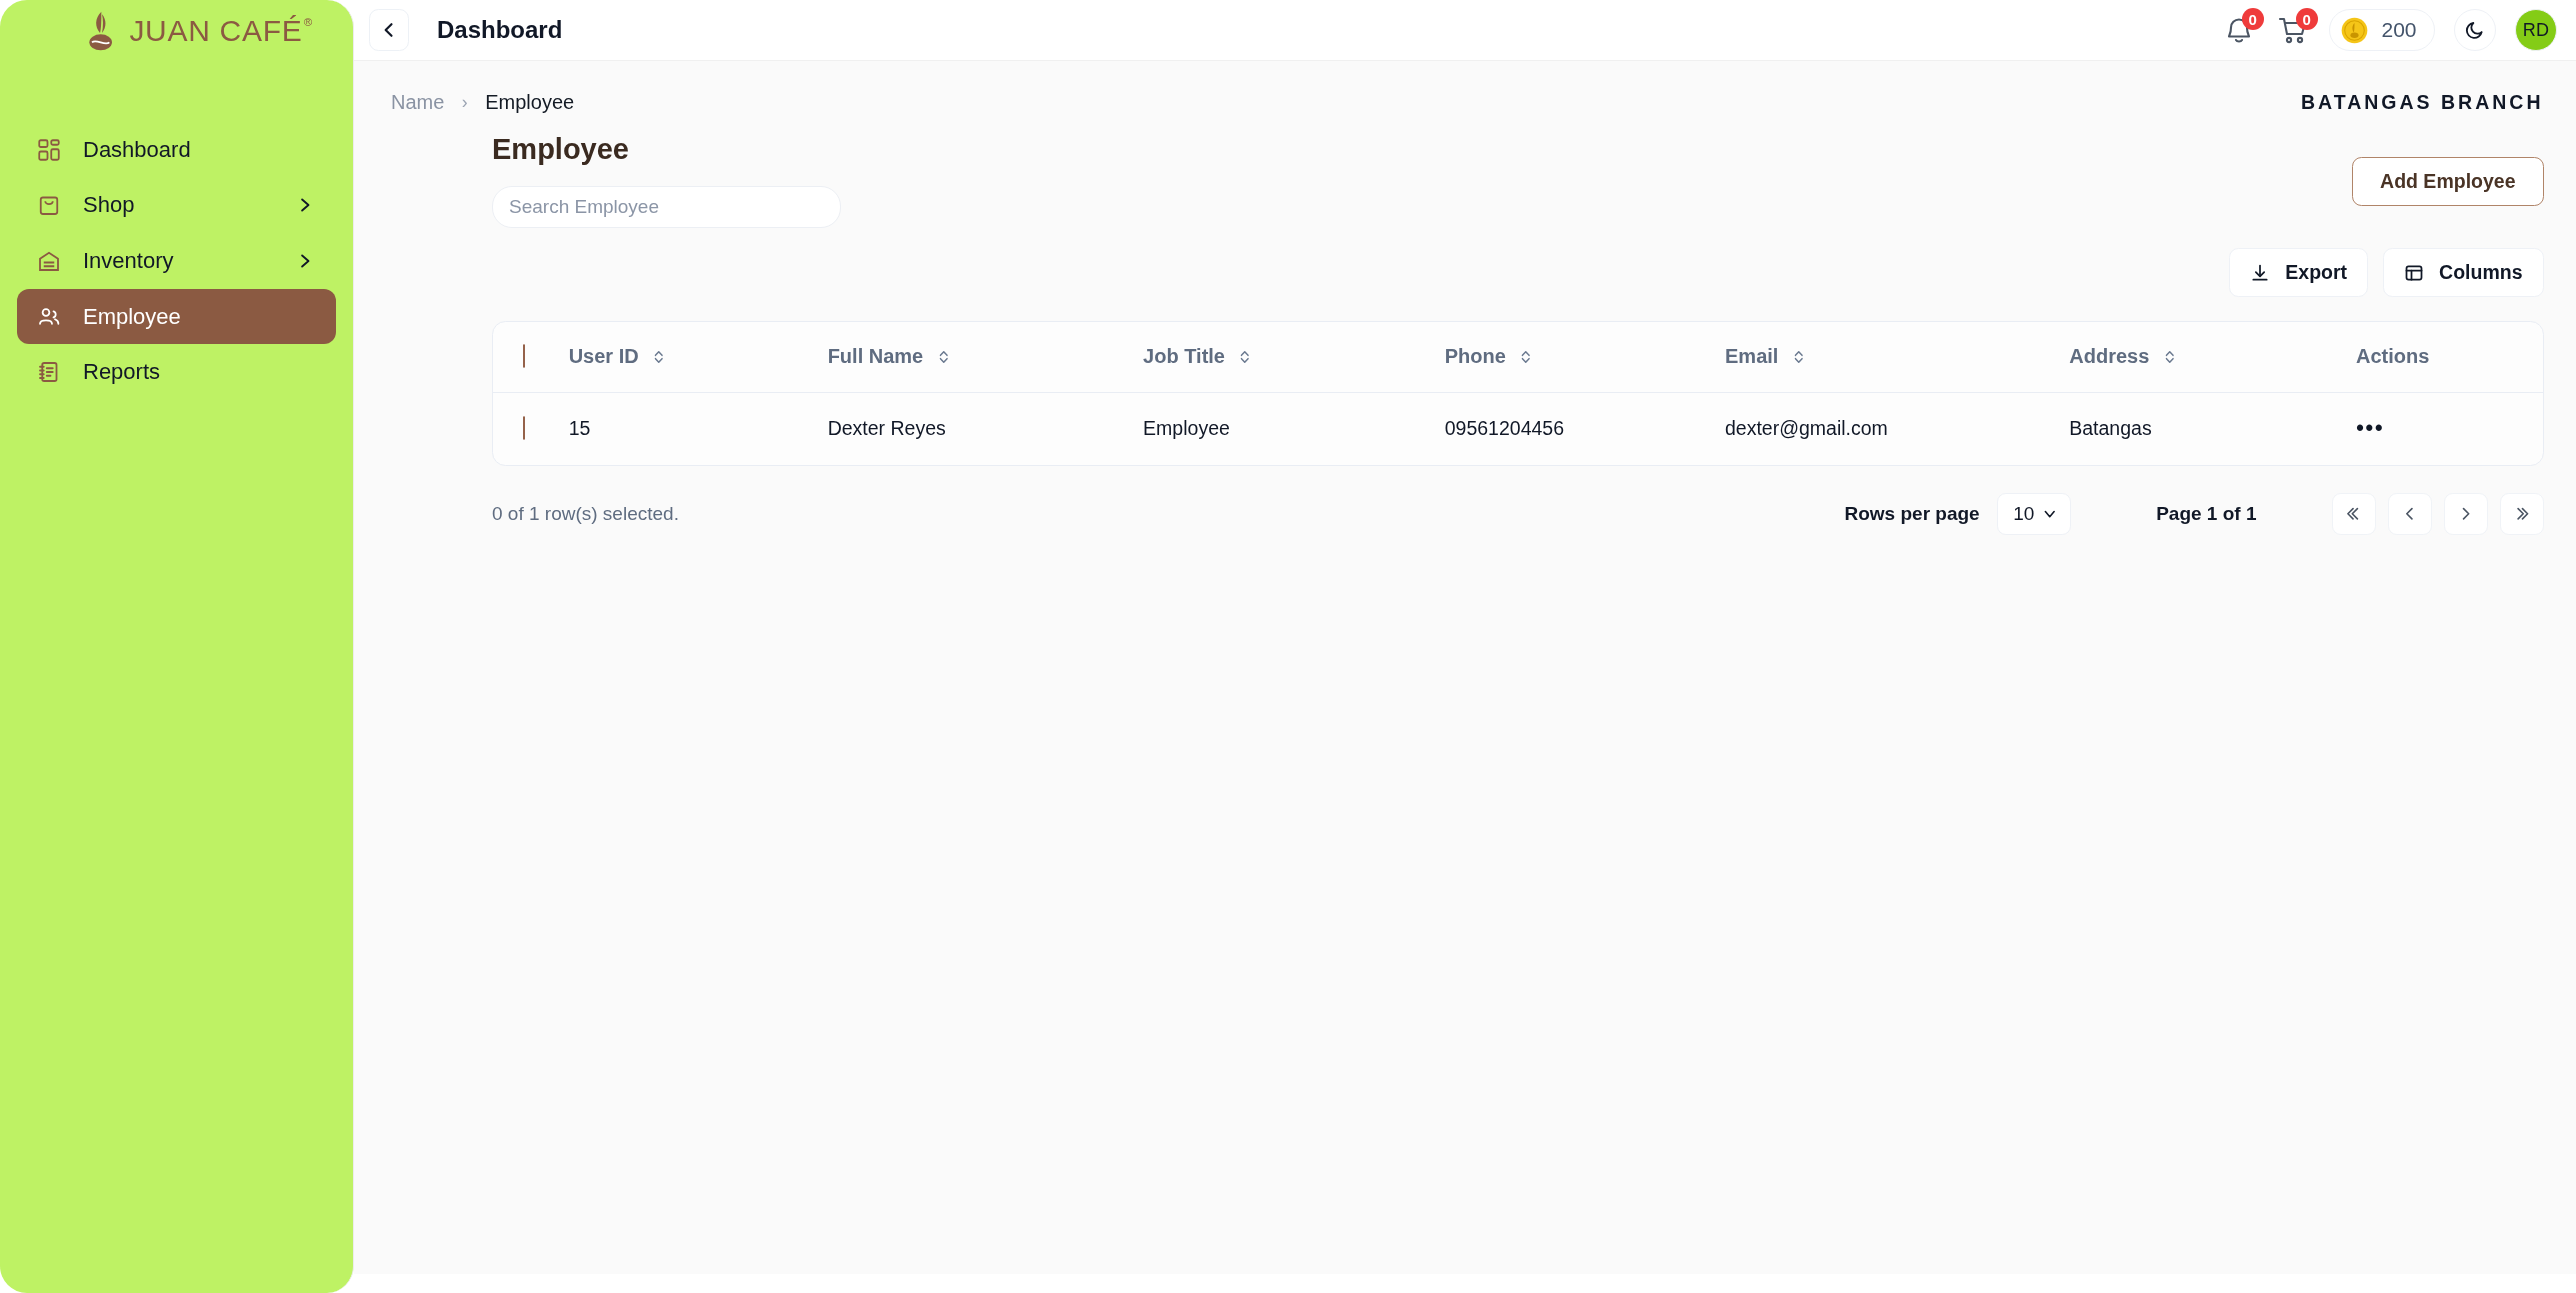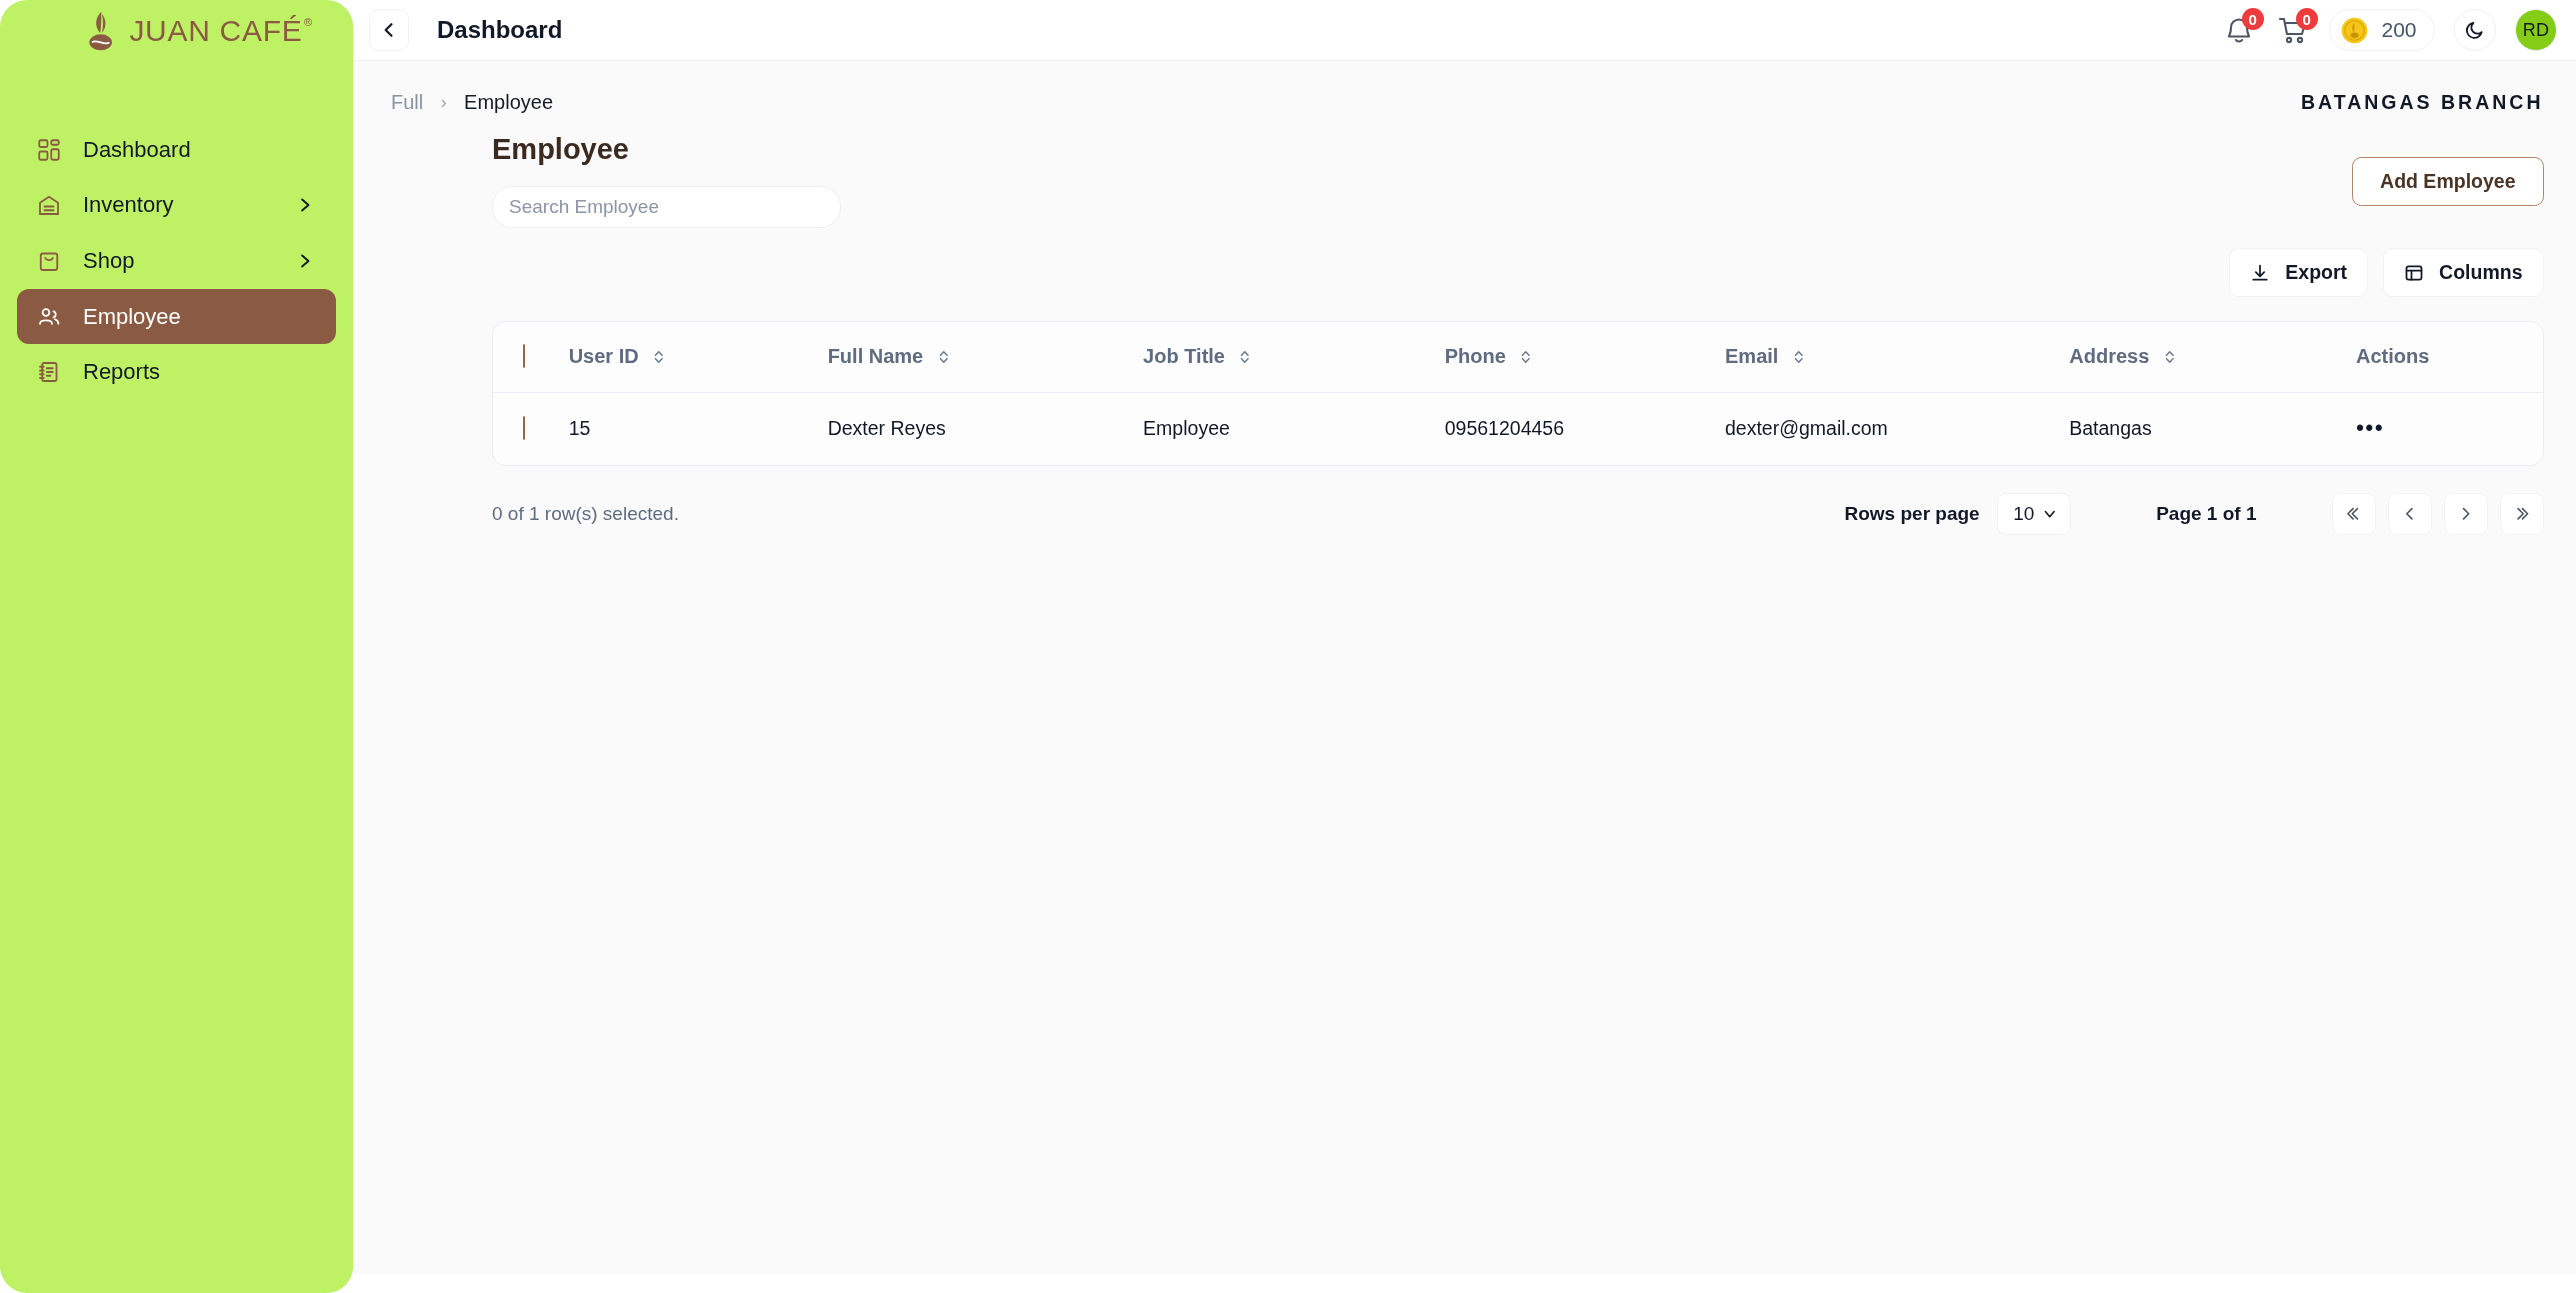--- a/index.html
+++ b/index.html
@@ -244,40 +244,40 @@
             <rect x="3" y="18" width="11" height="11" rx="2"></rect>
             <rect x="19" y="15" width="10" height="14" rx="2"></rect>
           </svg>
         </span>
         <span class="nav-label">Dashboard</span>
       </div>
 
       <div class="nav-item">
         <span class="nav-ico">
           <svg viewBox="0 0 32 32" width="24" height="24" fill="none" stroke="#8B5A42" stroke-width="2.4">
+            <rect x="5" y="6" width="22" height="22" rx="3"></rect>
+            <path d="M11 11 C11 16, 21 16, 21 11"></path>
+          </svg>
+        </span>
+        <span class="nav-label">Shop</span>
+        <span class="chev-right">
+          <svg viewBox="0 0 24 24" width="19" height="19" fill="none" stroke="#111827" stroke-width="2.4" stroke-linecap="round" stroke-linejoin="round">
+              <polyline points="9 5 17 12 9 19"></polyline>
+            </svg>
+        </span>
+      </div>
+
+      <div class="nav-item">
+        <span class="nav-ico">
+          <svg viewBox="0 0 32 32" width="24" height="24" fill="none" stroke="#8B5A42" stroke-width="2.4">
             <path d="M4 13 L16 5 L28 13 V28 H4 Z"></path>
             <path d="M9 18 H23 M9 23 H23"></path>
           </svg>
         </span>
         <span class="nav-label">Inventory</span>
-        <span class="chev-right">
-          <svg viewBox="0 0 24 24" width="19" height="19" fill="none" stroke="#111827" stroke-width="2.4" stroke-linecap="round" stroke-linejoin="round">
-              <polyline points="9 5 17 12 9 19"></polyline>
-            </svg>
-        </span>
-      </div>
-
-      <div class="nav-item">
-        <span class="nav-ico">
-          <svg viewBox="0 0 32 32" width="24" height="24" fill="none" stroke="#8B5A42" stroke-width="2.4">
-            <rect x="5" y="6" width="22" height="22" rx="3"></rect>
-            <path d="M11 11 C11 16, 21 16, 21 11"></path>
-          </svg>
-        </span>
-        <span class="nav-label">Shop</span>
         <span class="chev-right">
           <svg viewBox="0 0 24 24" width="19" height="19" fill="none" stroke="#111827" stroke-width="2.4" stroke-linecap="round" stroke-linejoin="round">
               <polyline points="9 5 17 12 9 19"></polyline>
             </svg>
         </span>
       </div>
 
       <div class="nav-item active">
         <span class="nav-ico">
           <svg viewBox="0 0 32 32" width="24" height="24" fill="none" stroke="#ffffff" stroke-width="2.4" stroke-linecap="round">
@@ -361,21 +361,21 @@
         <div class="avatar-btn">
           <span>RD</span>
         </div>
 
       </div>
     </header>
 
     <main class="main">
 
       <div class="crumb-row">
-        <span class="crumb">Full</span>
+        <span class="crumb">Name</span>
         <span class="crumb-sep">›</span>
         <span class="crumb-current">Employee</span>
         <span class="branch">BATANGAS BRANCH</span>
       </div>
 
       <h1 class="page-title">Employee</h1>
 
       <div class="controls-row">
         <input class="search-input" type="text" placeholder="Search Employee" style="">
         <button class="add-btn">Add Employee</button>

